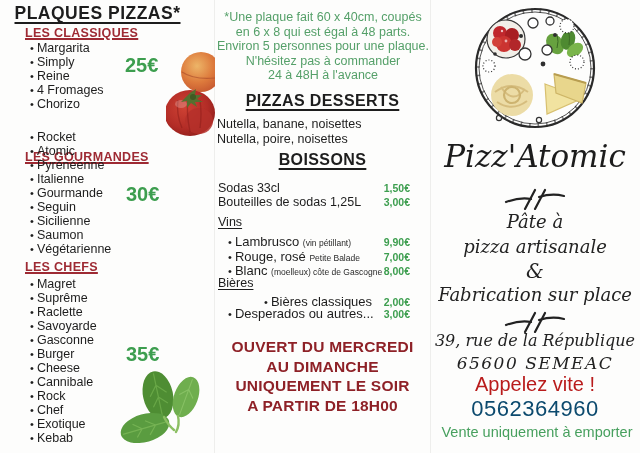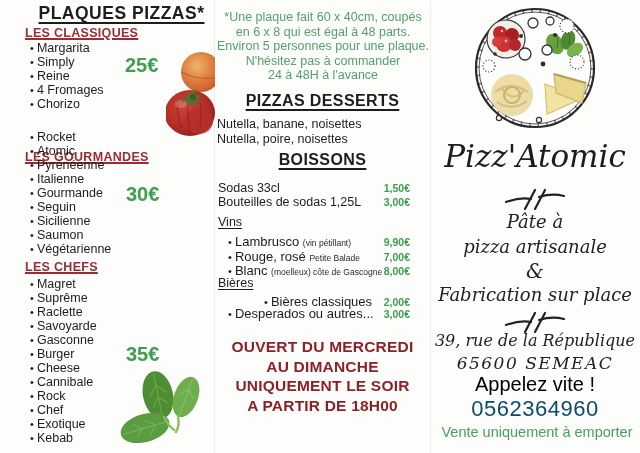--- a/index.html
+++ b/index.html
@@ -3,21 +3,21 @@
 <meta charset="utf-8">
 <style>
   html,body{margin:0;padding:0;background:#777;}
   #canvas{position:relative;width:640px;height:453px;background:#fefefdf5;background:#fdfdfc;overflow:hidden;
     font-family:"Liberation Sans",sans-serif;color:#1d1d1d;}
   .fold{position:absolute;top:0;bottom:0;width:1px;background:rgba(60,60,50,0.08);}
   
   .col-left{position:absolute;left:0;top:0;width:215px;height:453px;}
   .plaques-title{position:absolute;left:0;top:3px;width:195px;text-align:center;
     font-size:17.5px;font-weight:bold;letter-spacing:.5px;
-    text-decoration:underline;text-decoration-thickness:2px;text-underline-offset:3px;margin-left:24px;}
+    text-decoration:underline;text-decoration-thickness:2px;text-underline-offset:3px;}
   .section-head{position:absolute;left:25px;font-size:12.5px;font-weight:bold;color:#9e2a33;
     text-decoration:underline;text-decoration-thickness:1.5px;letter-spacing:.3px;}
   .items{position:absolute;left:30px;}
   .menu-item{font-size:12.5px;line-height:14px;white-space:nowrap;}
   .menu-item::before{content:"• ";font-size:11px;}
   .price-badge{position:absolute;font-size:20px;font-weight:bold;color:#3d9e4f;}
   
   .col-mid{position:absolute;left:215px;top:0;width:215px;height:453px;}
   .note{position:absolute;left:-6px;top:10px;width:228px;text-align:center;
     font-size:12.5px;line-height:14.5px;color:#55a069;}
@@ -33,21 +33,21 @@
   .hours{position:absolute;left:0;top:337px;width:215px;text-align:center;
     font-size:15.5px;line-height:19.5px;font-weight:bold;color:#8e2127;letter-spacing:.2px;}
   
   .col-right{position:absolute;left:430px;top:0;width:210px;height:452px;}
   .logo{position:absolute;left:25px;top:4px;}
   .brand{position:absolute;left:0;top:138px;width:210px;text-align:center;
     font-family:"DejaVu Serif",serif;font-style:italic;font-size:31px;color:#1c1c1c;white-space:nowrap;}
   .divider{position:absolute;left:0;width:210px;text-align:center;}
   .script-line{position:absolute;left:0;width:210px;text-align:center;
     font-family:"DejaVu Serif",serif;font-style:italic;color:#222;}
-  .cta{position:absolute;left:0;top:373px;width:210px;text-align:center;font-size:20px;color:#000000;}
+  .cta{position:absolute;left:0;top:373px;width:210px;text-align:center;font-size:20px;color:#b91c1c;}
   .phone{position:absolute;left:0;top:396px;width:210px;text-align:center;font-size:22px;color:#0c4a6e;letter-spacing:.5px;}
   .takeaway{position:absolute;left:-8px;top:424px;width:230px;text-align:center;font-size:14.5px;color:#47a05e;}
 </style>
 </head>
 <body>
 
 <div id="canvas">
   <div class="fold" style="left:214px;"></div>
   <div class="fold" style="left:430px;"></div>
 

